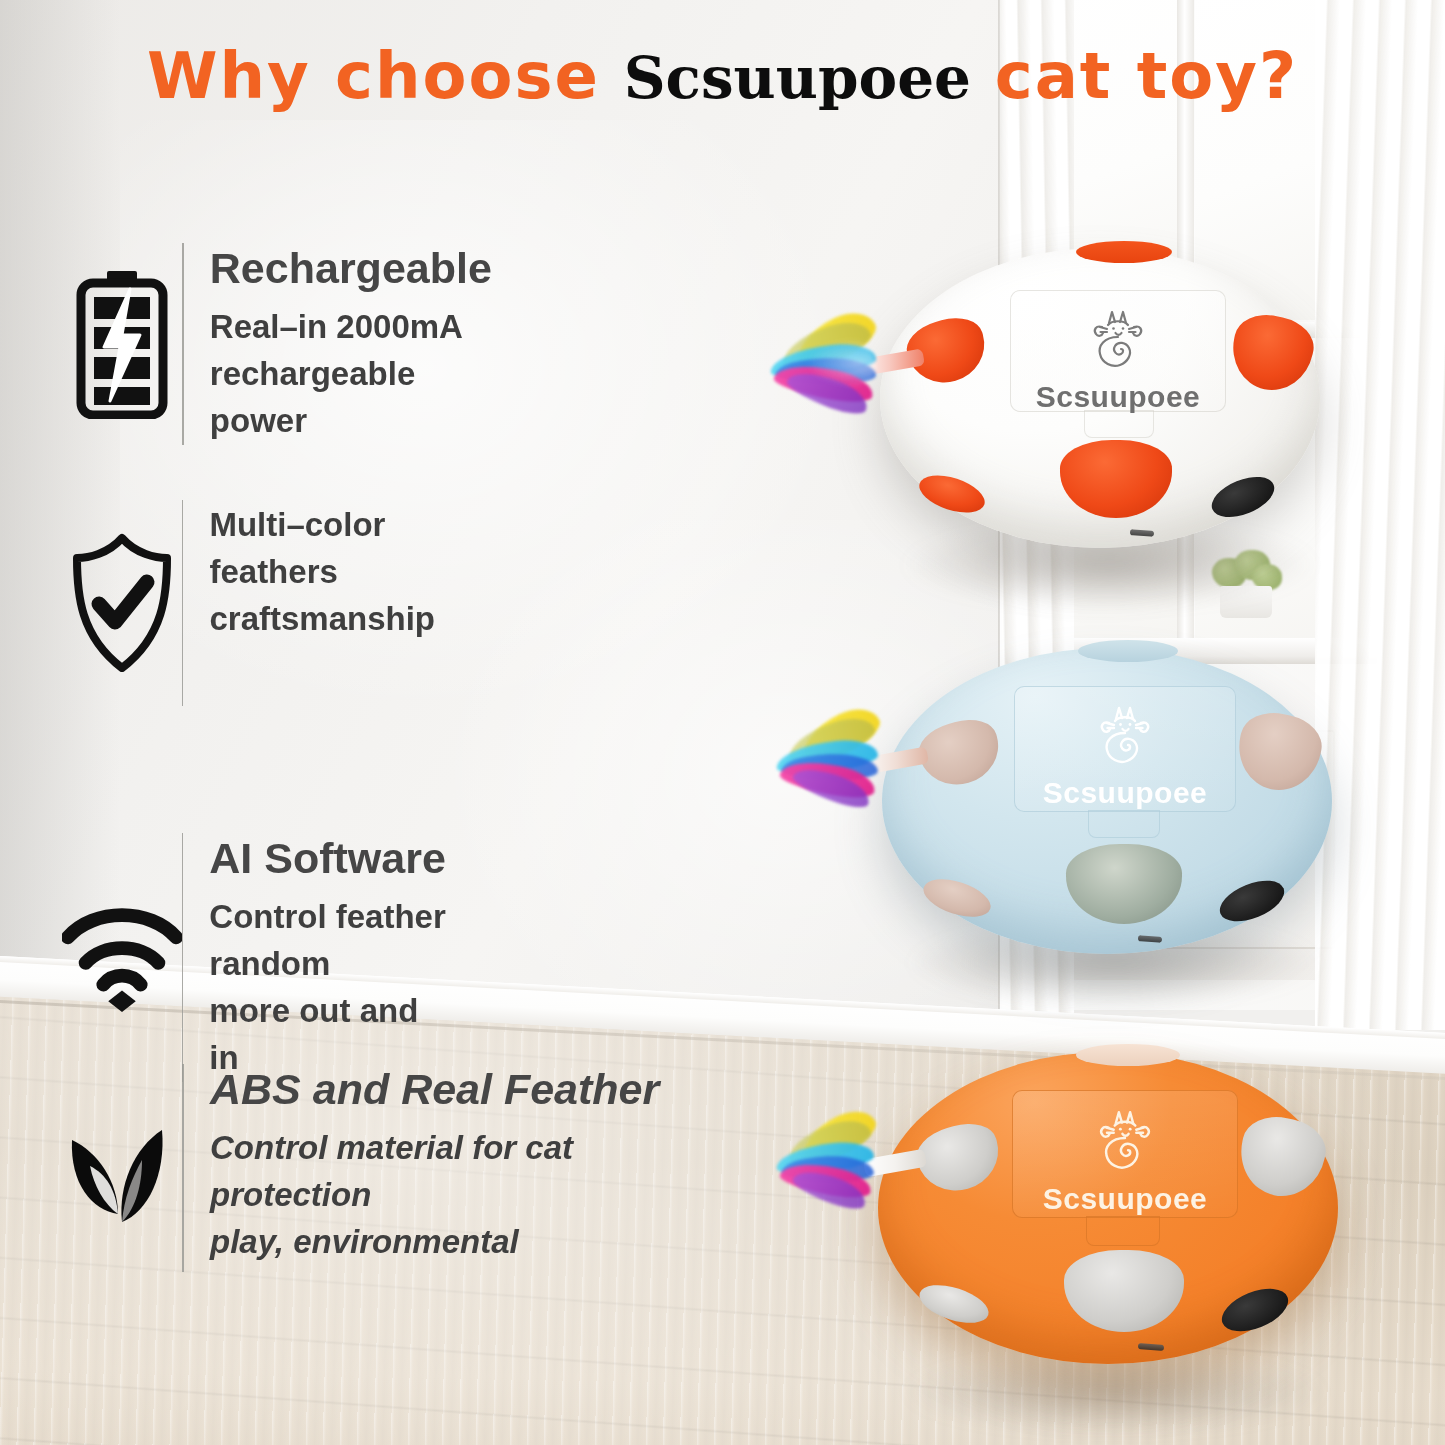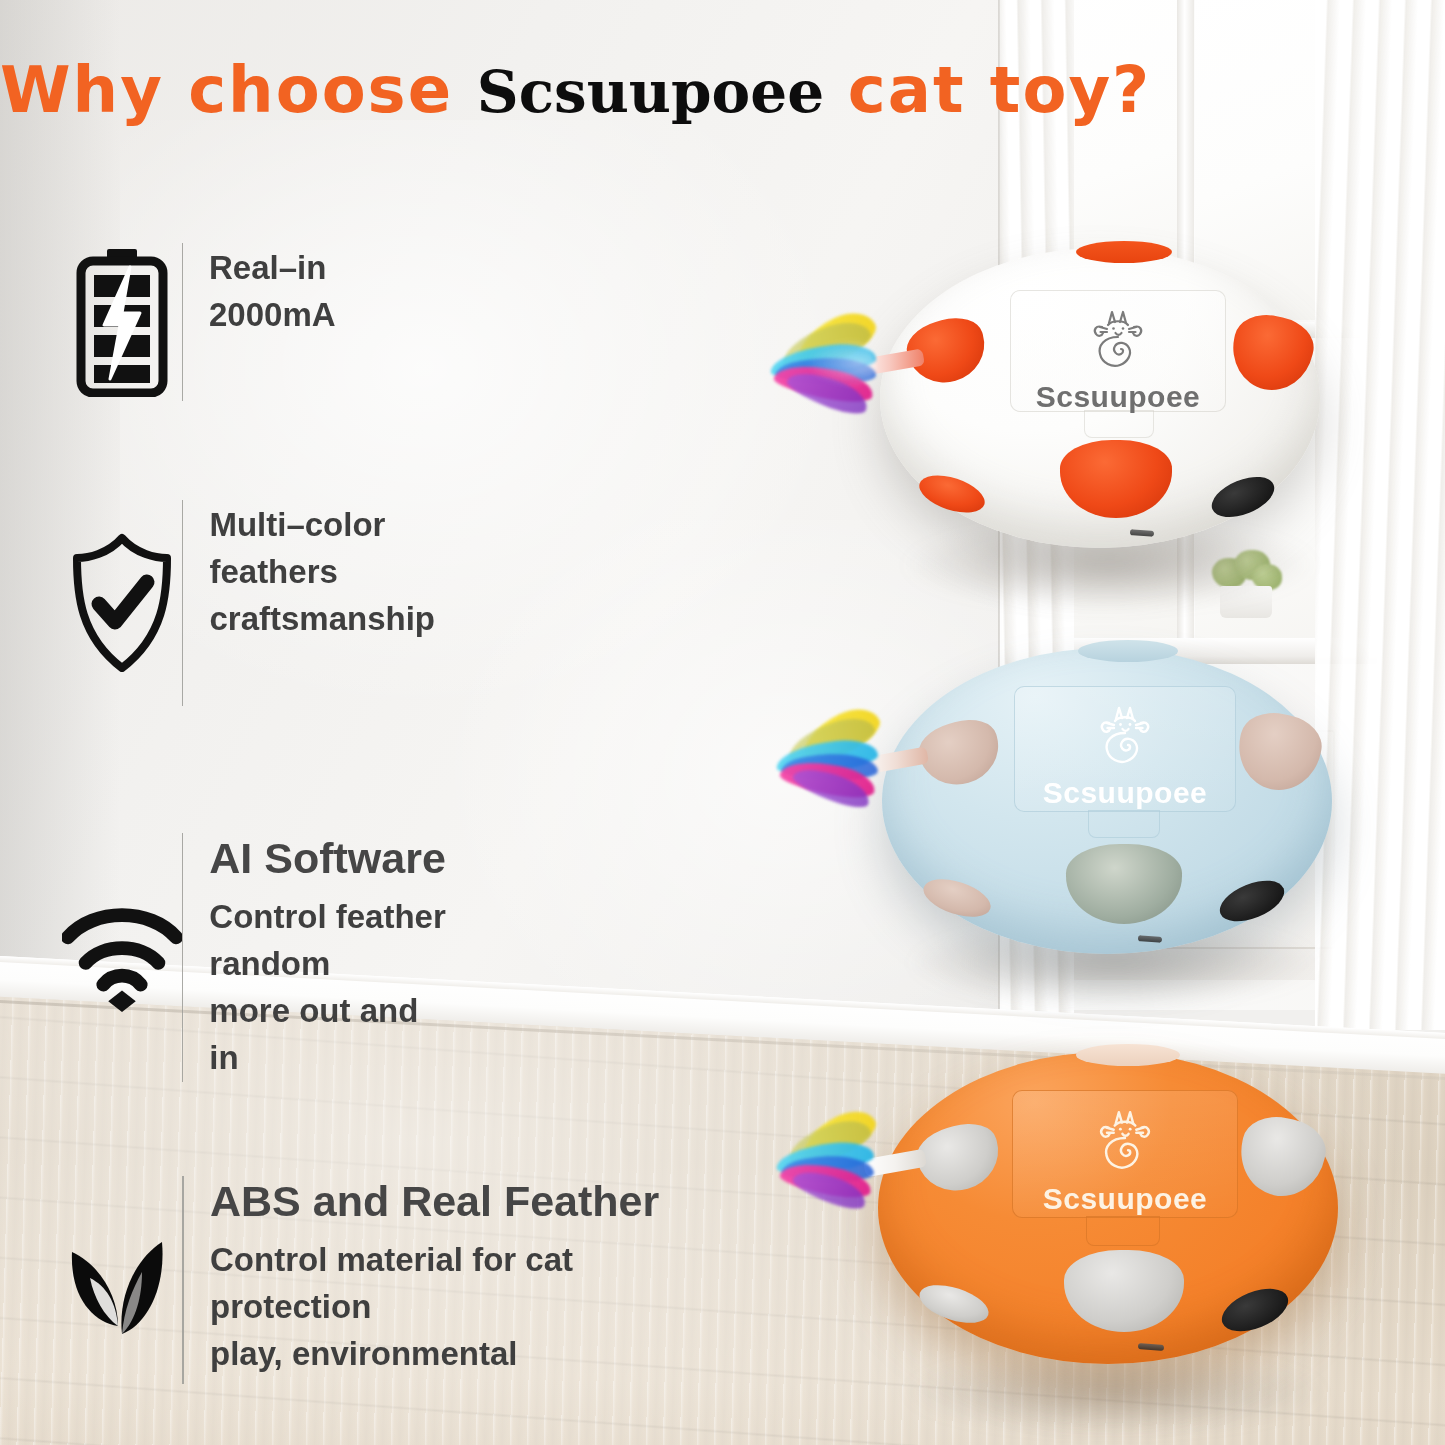--- a/index.html
+++ b/index.html
@@ -157,23 +157,23 @@
     background: radial-gradient(ellipse at 28% 20%, rgba(255,255,255,.55), rgba(255,255,255,0) 62%);
   }
   .floor-edge-line {
     position: absolute; left: -20px; top: 999px; width: 1540px; height: 3px;
     transform: rotate(3.05deg); transform-origin: left center;
     background: linear-gradient(90deg, rgba(178,170,158,.5), rgba(200,192,180,.25));
   }
 
   
   .title {
-    position: absolute; left: 0; top: 58px;
+    position: absolute; left: 0; top: 44px;
     width: 1445px;
-    text-align: left;
+    text-align: center;
     white-space: nowrap;
     font-size: 62px;
     line-height: 1;
     letter-spacing: .5px;
     z-index: 40;
   }
   .t-orange {
     color: #f26322;
     font-family: "DejaVu Sans", sans-serif;
     font-weight: 700;
@@ -227,21 +227,21 @@
     line-height: 1.42;
   }
 
   
   #feature-0 { left: 62px; top: 243px; }
   #feature-0 .feat-icon { align-self: center; }
   #feature-1 { left: 62px; top: 500px; }
   #feature-1 .feat-icon { align-self: center; }
   #feature-2 { left: 62px; top: 833px; }
   #feature-2 .feat-icon { align-self: center; }
-  #feature-3 { left: 62px; top: 1176px; }
+  #feature-3 { left: 62px; top: 1064px; font-style: italic; }
   #feature-3 .feat-icon { align-self: flex-end; padding-bottom: 42px; }
 
   #feature-0 .feat-divider { min-height: 158px; }
   #feature-1 .feat-divider { min-height: 206px; }
   #feature-2 .feat-divider { min-height: 150px; }
   #feature-3 .feat-divider { min-height: 208px; }
 
   
   .product { position: absolute; z-index: 30; }
 
@@ -405,22 +405,24 @@
           <rect x="7" y="14" width="82" height="132" rx="12" fill="none" stroke="#111" stroke-width="9"></rect>
           <path d="M20 28 h56 v22 h-56 z" fill="#111"></path>
           <path d="M20 58 h56 v22 h-56 z" fill="#111"></path>
           <path d="M20 88 h56 v22 h-56 z" fill="#111"></path>
           <path d="M20 118 h56 v18 h-56 z" fill="#111"></path>
           <path d="M56 20 L30 78 L46 78 L36 132 L66 66 L48 66 Z" fill="#fff" stroke="#fff" stroke-width="3" stroke-linejoin="round"></path>
         </svg>
       </div>
       <div class="feat-divider"></div>
       <div class="feat-text">
+        <div class="feat-title">Rechargeable</div>
         <div class="feat-desc">
           <div>Real–in 2000mA</div>
+          <div>rechargeable power</div>
         </div>
       </div>
     </div>
 
     <div class="feature" id="feature-1">
       <div class="feat-icon">
         <svg width="108" height="142" viewBox="0 0 108 142" aria-hidden="true">
           <path d="M54 6 C40 22 20 26 9 26 C9 62 12 104 54 136 C96 104 99 62 99 26 C88 26 68 22 54 6 Z" fill="none" stroke="#111" stroke-width="8" stroke-linejoin="round"></path>
           <path d="M31 72 L47 90 L79 50" fill="none" stroke="#111" stroke-width="15" stroke-linecap="round" stroke-linejoin="round"></path>
         </svg>

